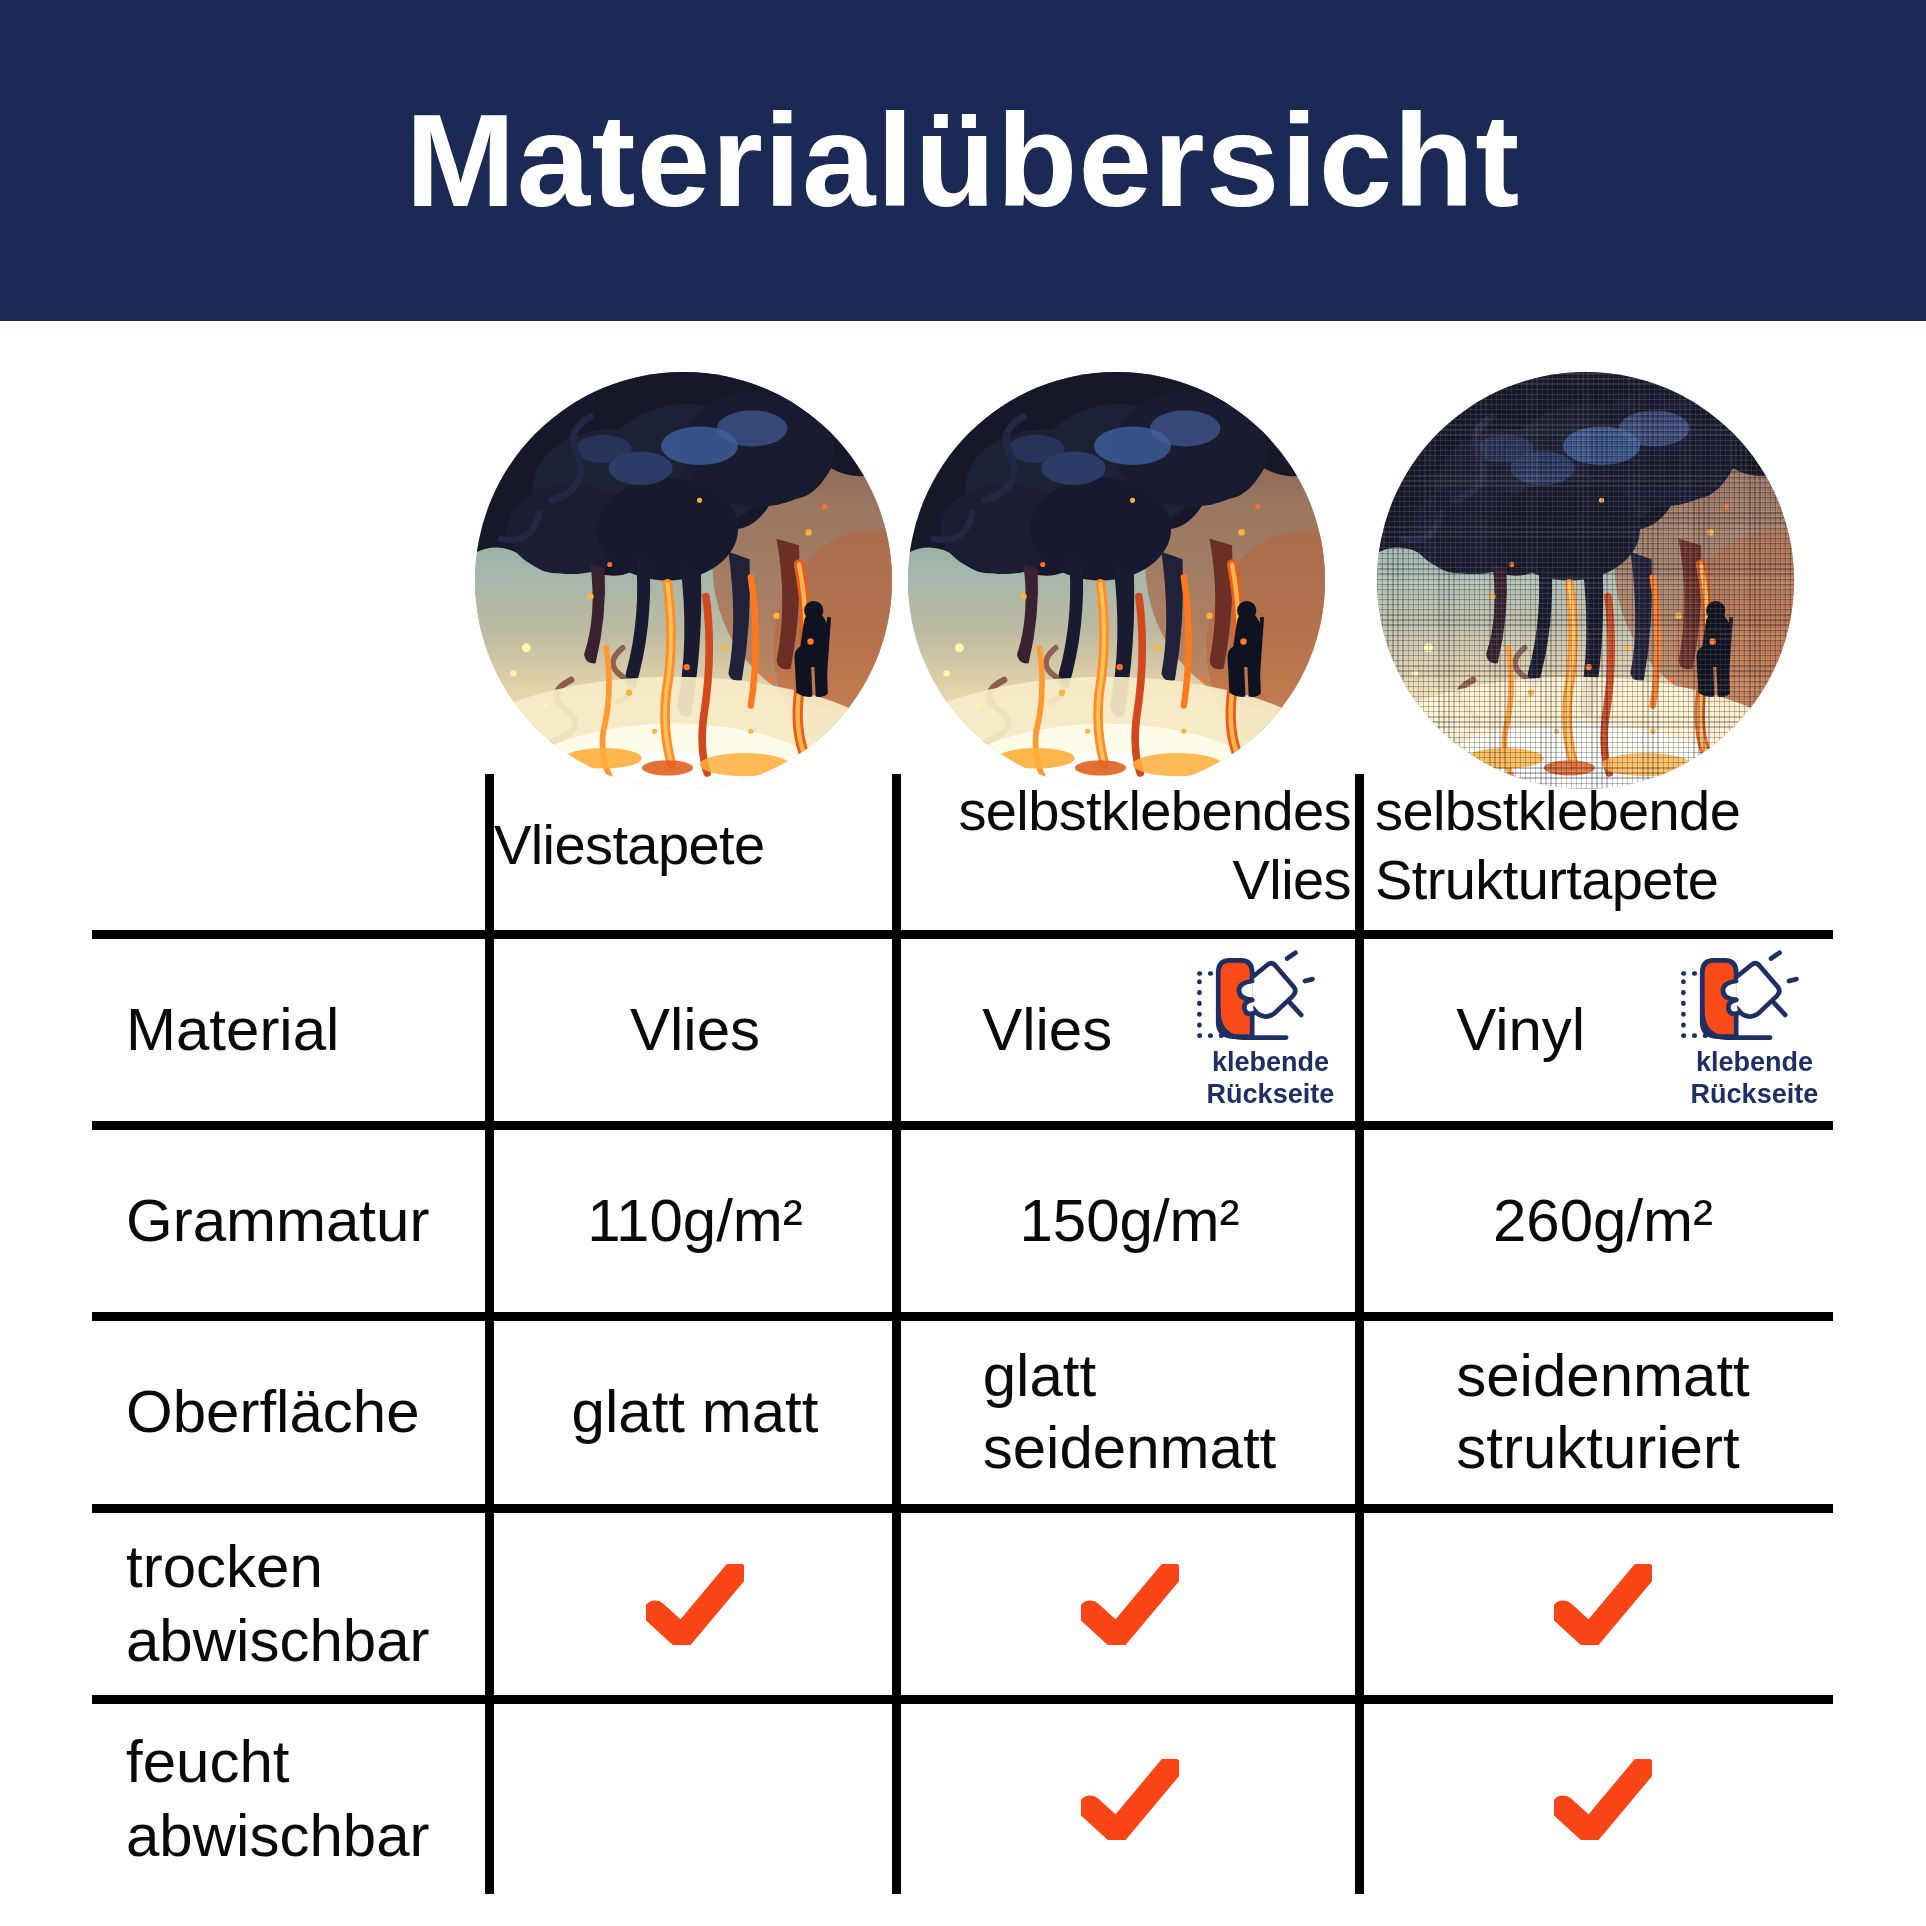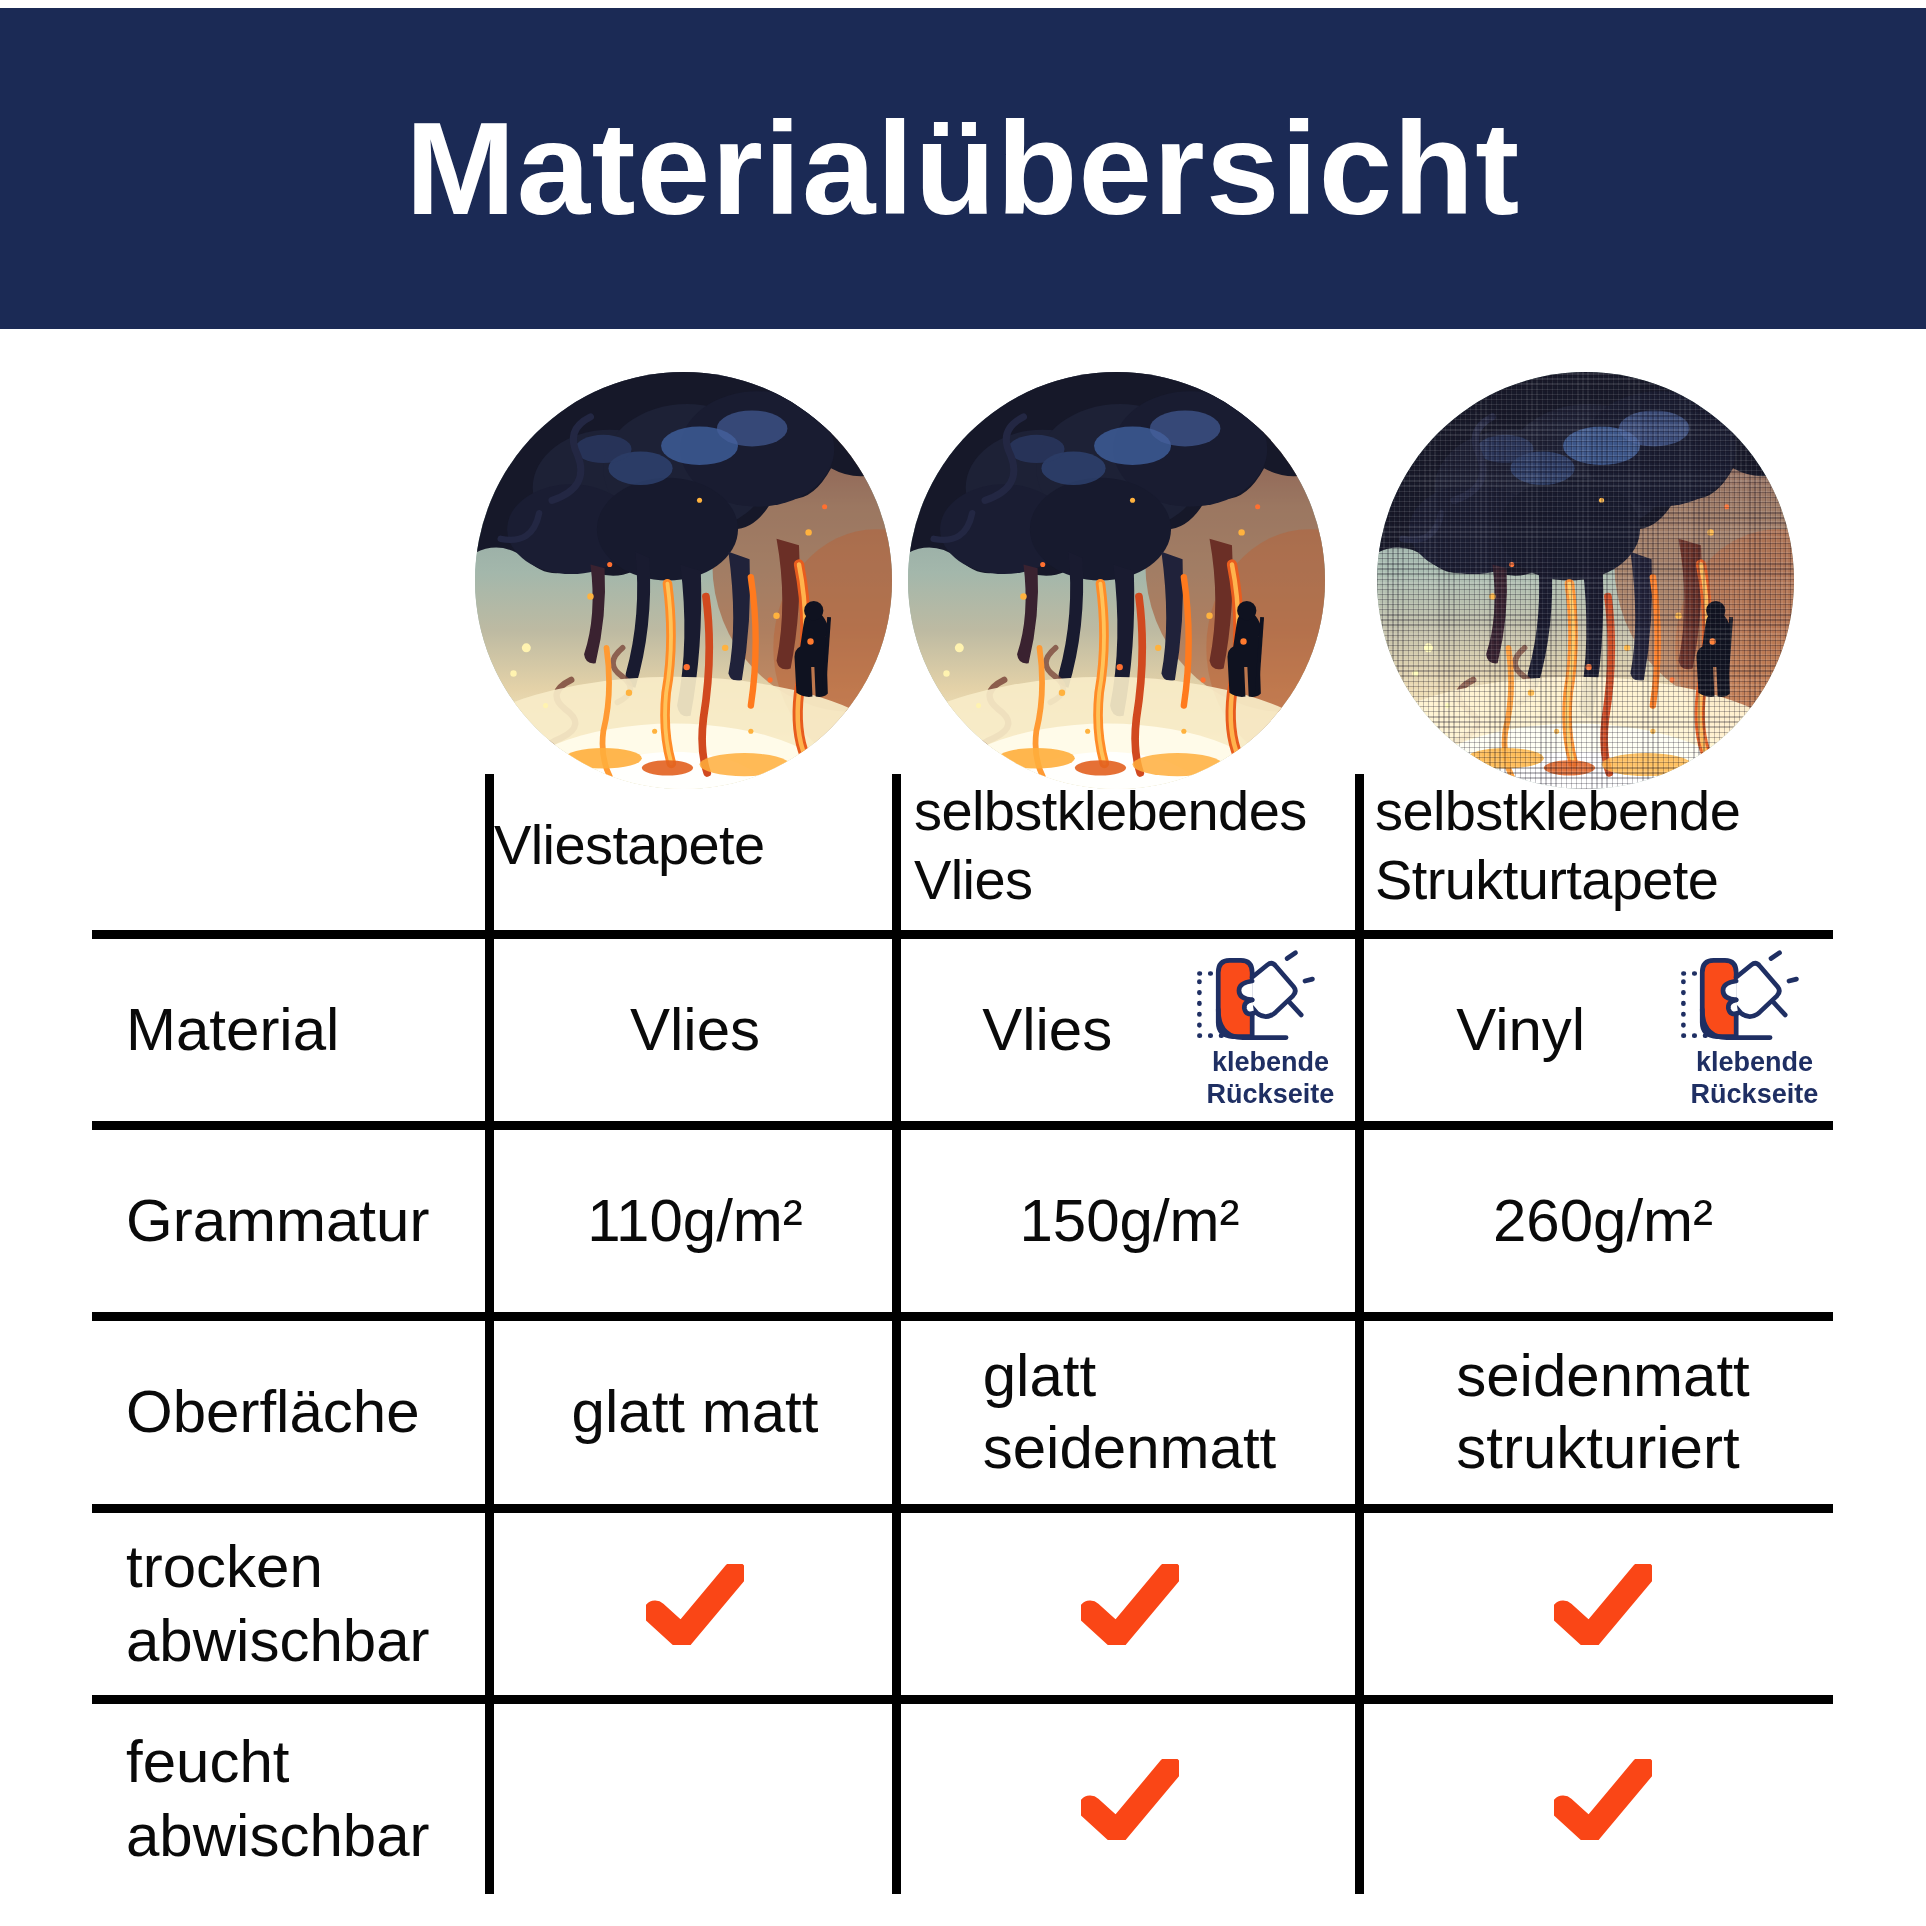--- a/index.html
+++ b/index.html
@@ -2,21 +2,21 @@
 <html style="font-size:10.3px"><head>
 <meta charset="utf-8">
 <style>
   html,body{margin:0;padding:0;}
   body{
     width:1926px;height:1926px;position:relative;background:#ffffff;
     font-family:"Liberation Sans", sans-serif;color:#0a0a0a;overflow:hidden;
   }
   
   .banner{
-    position:absolute;left:0;top:8px;width:1926px;height:321px;
+    position:absolute;left:0;top:0;width:1926px;height:321px;
     background:#1b2a55;display:flex;align-items:center;justify-content:center;
   }
   .banner .title{
     font-size:132px;font-weight:800;color:#ffffff;letter-spacing:1.3px;margin:0;
   }
   
   .circle{
     position:absolute;top:372px;width:417px;height:417px;border-radius:50%;
     overflow:hidden;background:#9db4ad;
   }
@@ -31,21 +31,21 @@
   }
   
   .hline{position:absolute;left:92px;width:1741px;height:9px;background:#000;}
   .vline{position:absolute;top:774px;height:1120px;width:9px;background:#000;}
   
   .hdr{
     position:absolute;top:767px;height:157px;display:flex;flex-direction:column;
     justify-content:center;font-size:56px;line-height:1.22;letter-spacing:-0.6px;white-space:nowrap;
   }
   #h1{left:494px;width:394px;}
-  #h2{left:914px;width:437px;align-items:flex-start;}
+  #h2{left:914px;width:437px;align-items:flex-end;}
   #h3{left:1375px;width:458px;align-items:flex-start;}
   
   .row{position:absolute;left:4px;width:1926px;}
   #r1{top:939px;height:182px;} #r2{top:1130px;height:182px;}
   #r3{top:1321px;height:182px;} #r4{top:1513px;height:182px;}
   #r5{top:1704px;height:190px;}
   .rlabel{
     position:absolute;left:122px;top:0;height:100%;width:347px;
     display:flex;flex-direction:column;justify-content:center;
     font-size:60px;line-height:1.24;white-space:nowrap;

